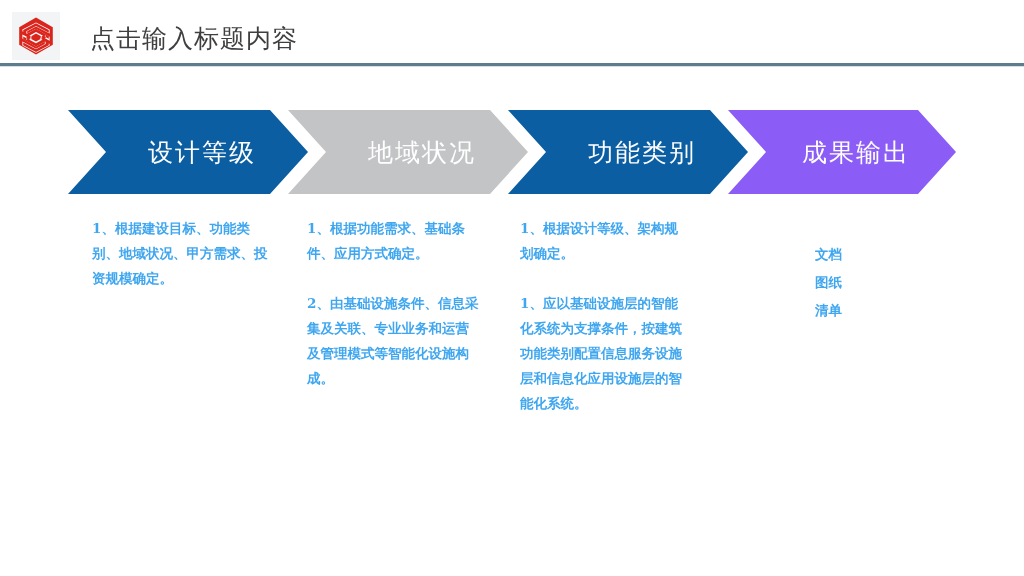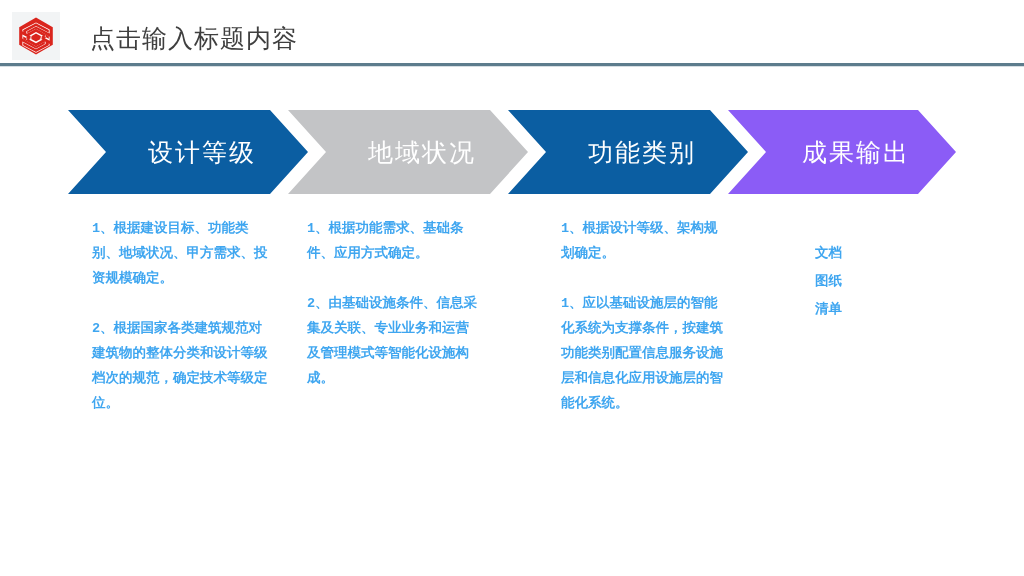--- a/index.html
+++ b/index.html
@@ -108,26 +108,26 @@
   }
   .col {
     position: absolute;
     top: 0;
     color: #3fa6f0;
     font-size: 13.5px;
     line-height: 25px;
     font-family: "DejaVu Serif", "Liberation Serif", serif;
     font-weight: bold;
   }
-  .col p { margin: 0 0 25px 0; font-family: Liberation Mono, monospace; }
+  .col p { margin: 0 0 25px 0; }
   .col p:last-child { margin-bottom: 0; }
 
   .col-1 { left: 92px;  width: 178px; }
   .col-2 { left: 307px; width: 172px; }
-  .col-3 { left: 561px; width: 168px; }
+  .col-3 { left: 520px; width: 168px; }
   .col-4 { left: 815px; width: 130px; margin-top: 24px; }
 
   .col-4 p { margin: 0; line-height: 28px; }
 </style>
 </head>
 <body>
 
 <div class="header">
 
   <div class="logo-box">
@@ -160,21 +160,20 @@
 
   <div class="chev chev-4">
     <span class="chev-label">成果输出</span>
   </div>
 </div>
 
 <div class="cols">
 
   <div class="col col-1">
     <p>1、根据建设目标、功能类别、地域状况、甲方需求、投资规模确定。</p>
-    <p>2、根据国家各类建筑规范对建筑物的整体分类和设计等级档次的规范，确定技术等级定位。</p>
   </div>
 
   <div class="col col-2">
     <p>1、根据功能需求、基础条件、应用方式确定。</p>
     <p>2、由基础设施条件、信息采集及关联、专业业务和运营及管理模式等智能化设施构成。</p>
   </div>
 
   <div class="col col-3">
     <p>1、根据设计等级、架构规划确定。</p>
     <p>1、应以基础设施层的智能化系统为支撑条件，按建筑功能类别配置信息服务设施层和信息化应用设施层的智能化系统。</p>

